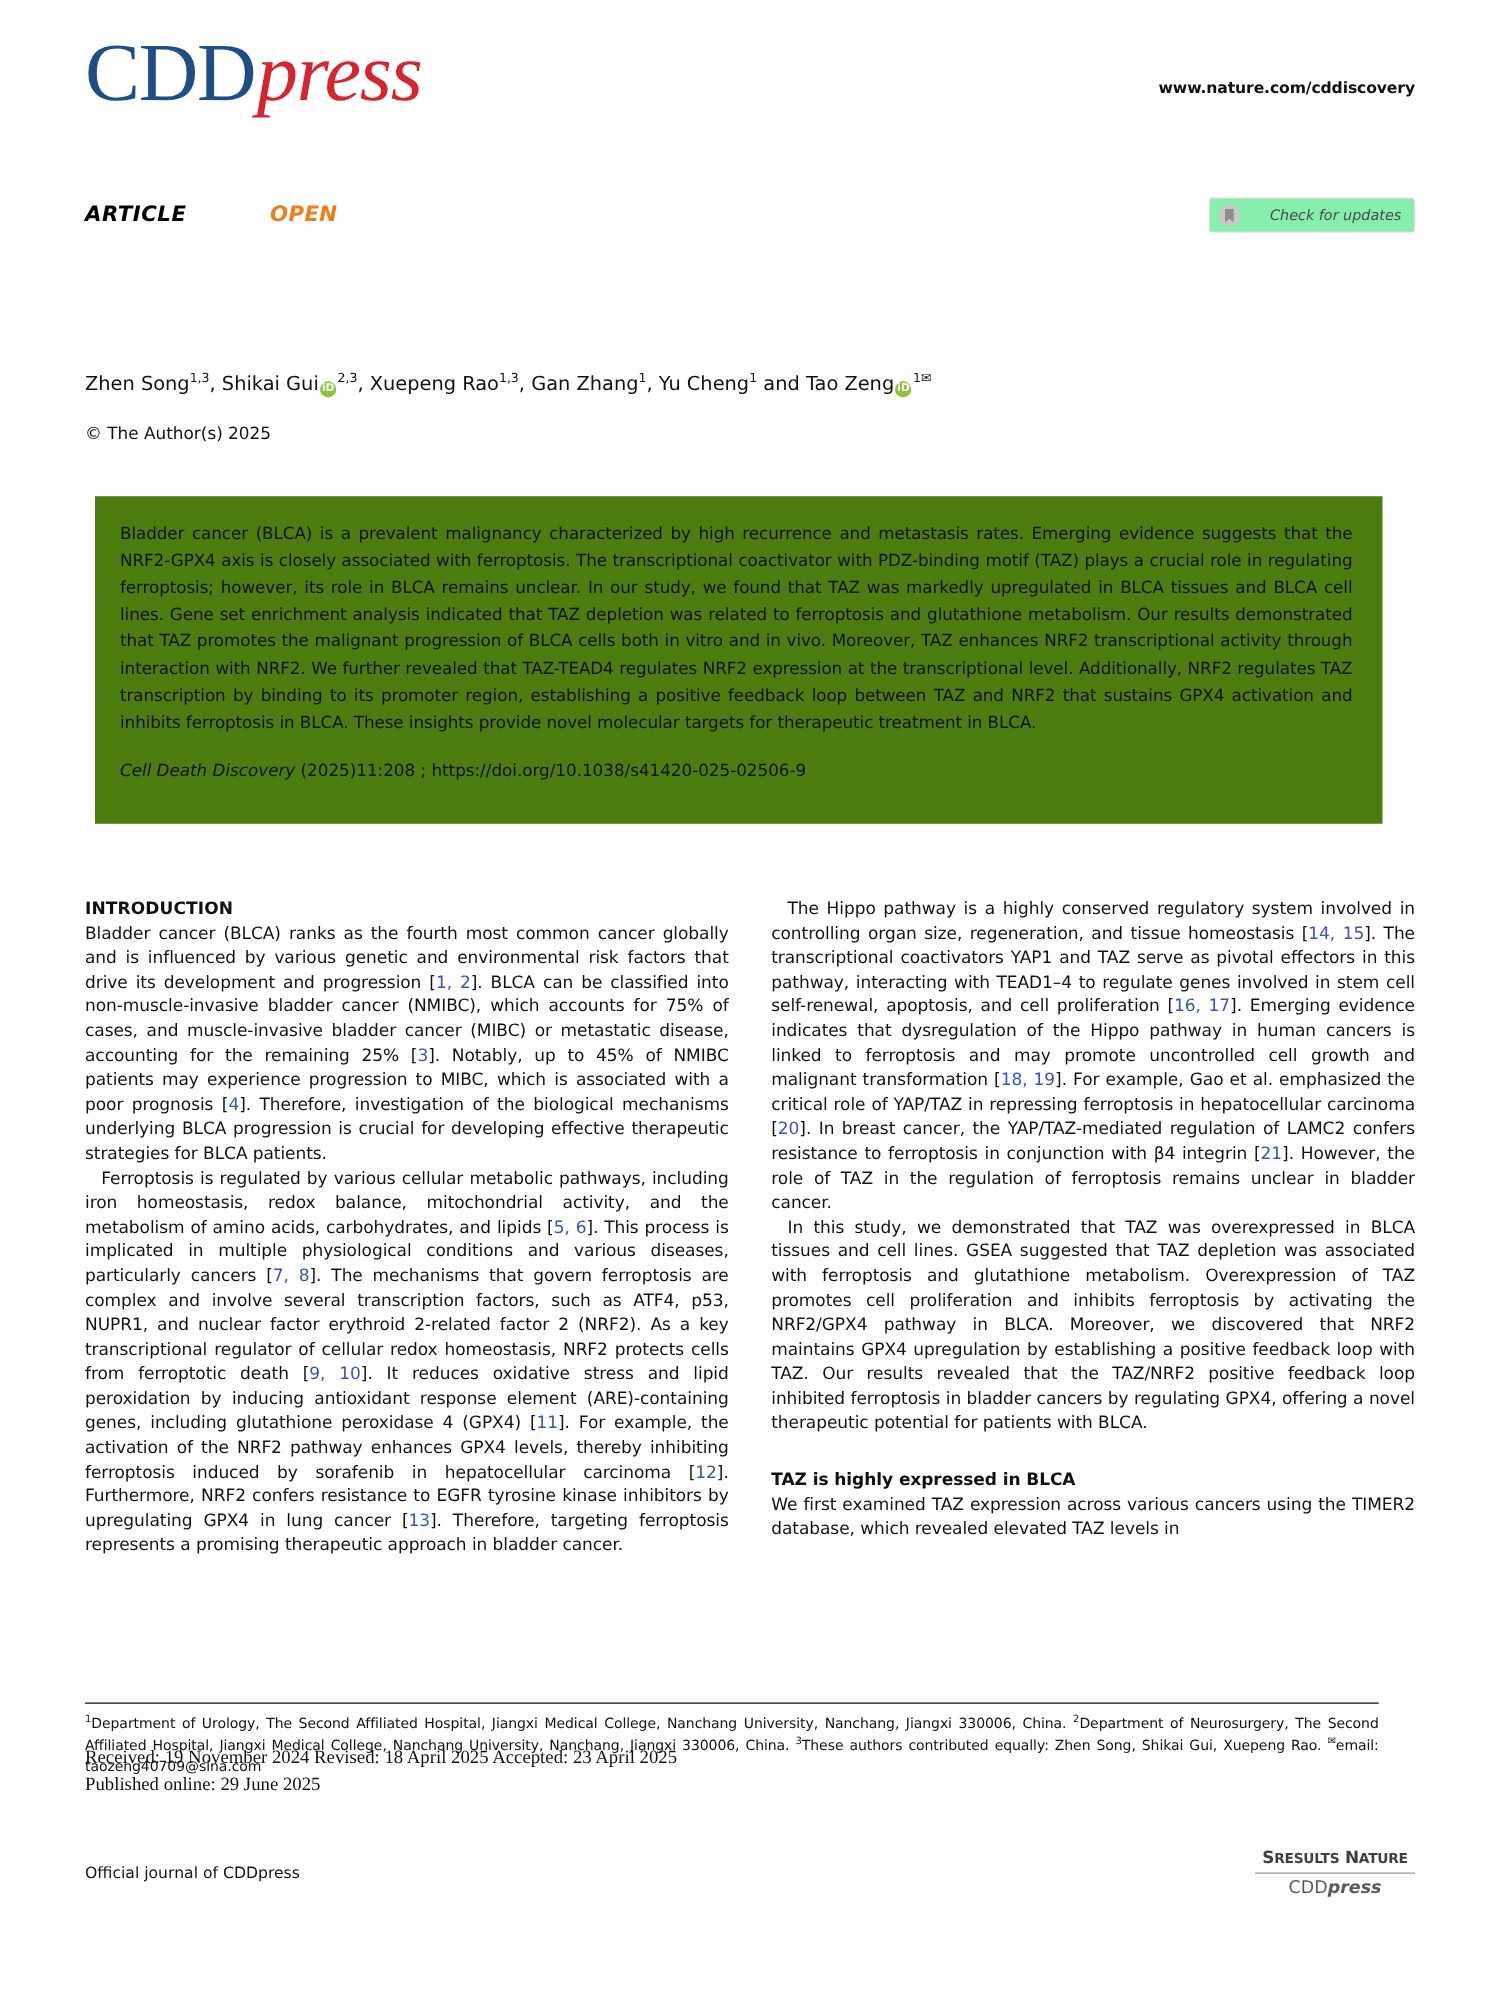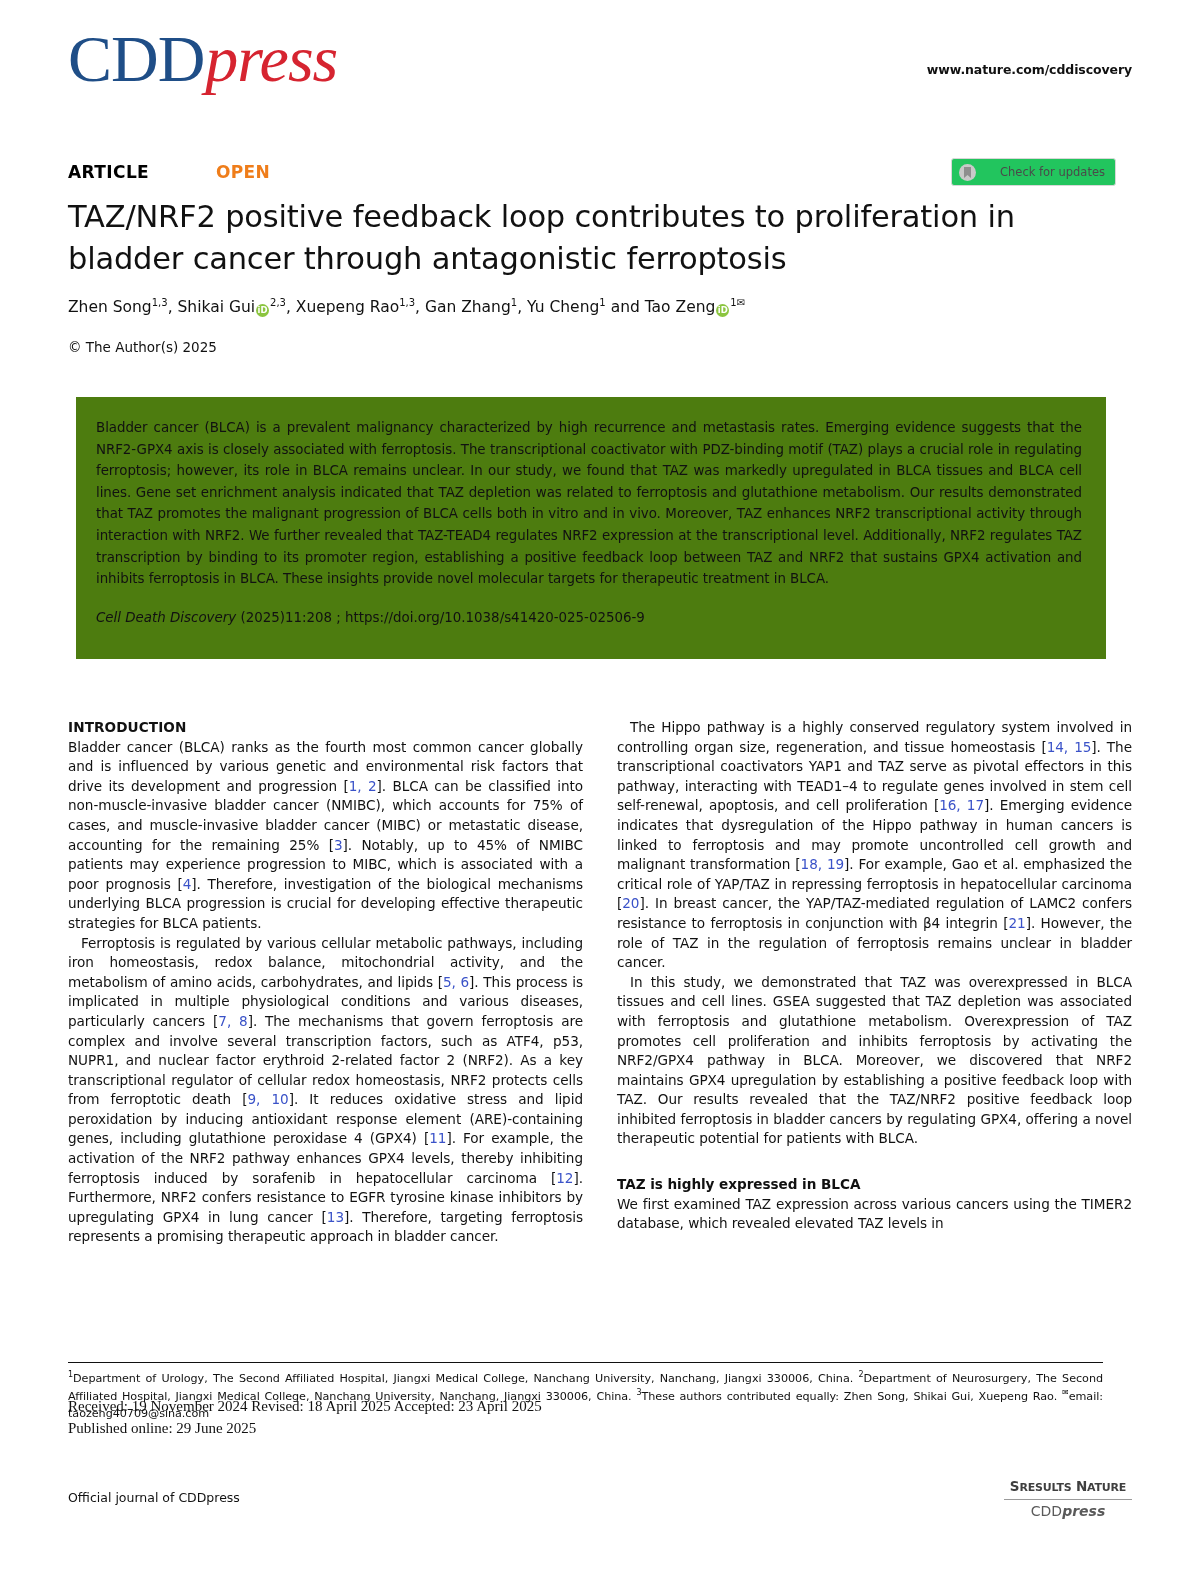--- a/index.html
+++ b/index.html
@@ -57,23 +57,24 @@
     font-size: 12.5px;
     font-weight: bold;
     color: #111111;
     letter-spacing: -0.1px;
   }
 
   
   .kicker-row {
     position: absolute;
     left: 68px;
-    right: 84px;
+    right: 68px;
     top: 160px;
     height: 32px;
+    font-style: italic;
   }
   .kicker-article {
     position: absolute;
     left: 0;
     top: 2px;
     font-size: 17px;
     font-weight: bold;
     letter-spacing: 0.4px;
     color: #000;
   }
@@ -86,21 +87,21 @@
     letter-spacing: 0.3px;
     color: #ef7d1a;
   }
   .check-updates {
     position: absolute;
     right: 0;
     top: -2px;
     display: flex;
     align-items: center;
     gap: 24px;
-    background: #22c55e;
+    background: #86efac;
     border: 1px solid #d8d8d8;
     border-radius: 3px;
     padding: 4px 10px 4px 7px;
     height: 18px;
   }
   .check-updates .circ {
     width: 17px;
     height: 17px;
     border-radius: 50%;
     background: #c9c9c9;
@@ -330,21 +331,20 @@
     <div class="check-updates">
       <span class="circ">
         <svg width="9" height="11" viewBox="0 0 9 11" aria-hidden="true">
           <path d="M1 0 h7 v11 l-3.5 -3 l-3.5 3 z" fill="#8e8e8e"></path>
         </svg>
       </span>
       <span class="cu-label">Check for updates</span>
     </div>
   </div>
 
-  <div class="title">TAZ/NRF2 positive feedback loop contributes to proliferation in bladder cancer through antagonistic ferroptosis</div>
 
   <div class="authors">
     <span><span>Zhen Song</span><sup>1,3</sup></span><span>, </span><span><span>Shikai Gui</span><span class="orcid">iD</span><sup>2,3</sup></span><span>, </span><span><span>Xuepeng Rao</span><sup>1,3</sup></span><span>, </span><span><span>Gan Zhang</span><sup>1</sup></span><span>, </span><span><span>Yu Cheng</span><sup>1</sup></span><span> and </span><span><span>Tao Zeng</span><span class="orcid">iD</span><sup>1</sup><sup class="envelope">✉</sup></span>
   </div>
 
   <div class="copyright">© The Author(s) 2025</div>
 
   <div class="abstract-box">
     <div class="abstract-text">Bladder cancer (BLCA) is a prevalent malignancy characterized by high recurrence and metastasis rates. Emerging evidence suggests that the NRF2-GPX4 axis is closely associated with ferroptosis. The transcriptional coactivator with PDZ-binding motif (TAZ) plays a crucial role in regulating ferroptosis; however, its role in BLCA remains unclear. In our study, we found that TAZ was markedly upregulated in BLCA tissues and BLCA cell lines. Gene set enrichment analysis indicated that TAZ depletion was related to ferroptosis and glutathione metabolism. Our results demonstrated that TAZ promotes the malignant progression of BLCA cells both in vitro and in vivo. Moreover, TAZ enhances NRF2 transcriptional activity through interaction with NRF2. We further revealed that TAZ-TEAD4 regulates NRF2 expression at the transcriptional level. Additionally, NRF2 regulates TAZ transcription by binding to its promoter region, establishing a positive feedback loop between TAZ and NRF2 that sustains GPX4 activation and inhibits ferroptosis in BLCA. These insights provide novel molecular targets for therapeutic treatment in BLCA.</div>
     <div class="abstract-cite">

